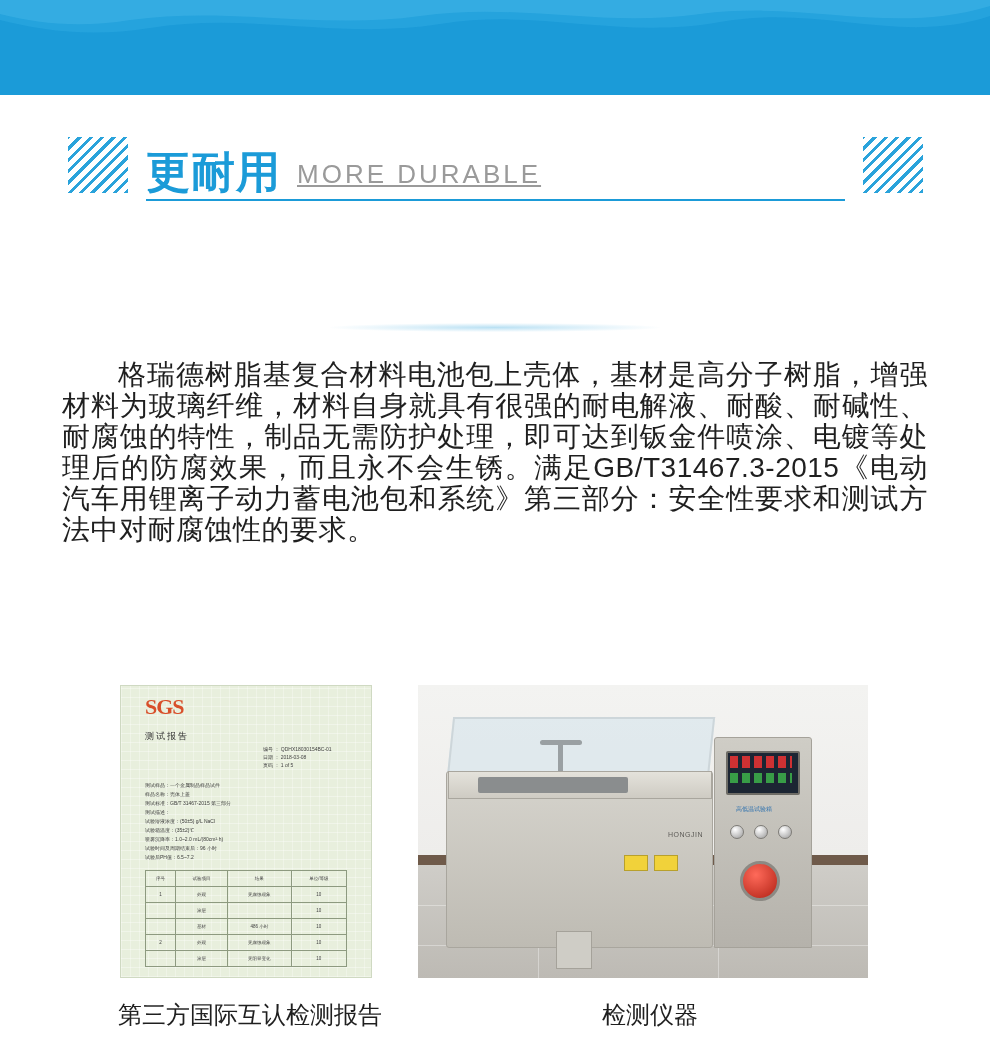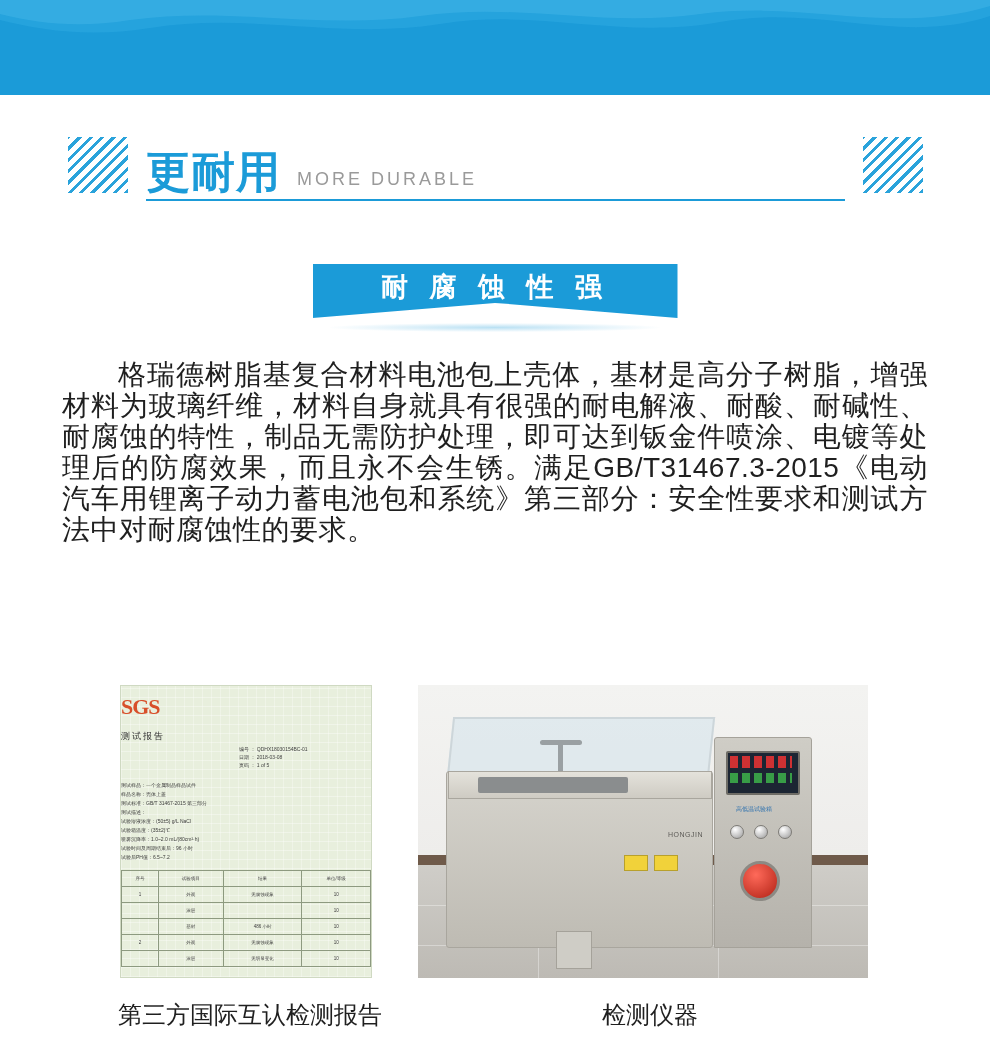--- a/index.html
+++ b/index.html
@@ -75,25 +75,26 @@
     box-sizing: border-box;
   }
   .heading-cn {
     font-size: 44px;
     font-weight: bold;
     color: #1b9bd8;
     line-height: 1.05;
     letter-spacing: 1px;
   }
   .heading-en {
-    font-size: 18px;
+    font-size: 26px;
     color: #9a9a9a;
     letter-spacing: 3px;
     padding-bottom: 5px;
     font-weight: 500;
+    text-decoration: underline;
   }
 
   
   .ribbon-wrap {
     position: absolute;
     top: 163px;
     left: 0;
     width: 990px;
     height: 70px;
     display: flex;
@@ -167,21 +168,21 @@
   .sgs {
     position: relative;
     width: 100%;
     height: 100%;
     background: #e8efdd;
     background-image:
       repeating-linear-gradient(0deg, rgba(255,255,255,0.35) 0px, rgba(255,255,255,0.35) 1px, transparent 1px, transparent 9px),
       repeating-linear-gradient(90deg, rgba(255,255,255,0.3) 0px, rgba(255,255,255,0.3) 1px, transparent 1px, transparent 9px);
     box-sizing: border-box;
     border: 1px solid #cfd9c2;
-    padding: 8px 0;
+    padding: 8px 24px;
     font-size: 5px;
     color: #4a4a4a;
   }
   .sgs-logo {
     font-size: 22px;
     font-weight: bold;
     color: #d84f2a;
     letter-spacing: -1px;
     font-family: "Liberation Serif", serif;
   }
@@ -419,21 +420,20 @@
   <div class="heading-row">
     <div class="hatch hatch-left"></div>
     <div class="hatch hatch-right"></div>
     <div class="heading-center">
       <span class="heading-cn">更耐用</span>
       <span class="heading-en">MORE DURABLE</span>
     </div>
   </div>
 
   <div class="ribbon-wrap">
-    <div class="ribbon">耐 腐 蚀 性 强</div>
     <div class="ribbon-shadow"></div>
   </div>
 
   <div class="body-text">格瑞德树脂基复合材料电池包上壳体，基材是高分子树脂，增强材料为玻璃纤维，材料自身就具有很强的耐电解液、耐酸、耐碱性、耐腐蚀的特性，制品无需防护处理，即可达到钣金件喷涂、电镀等处理后的防腐效果，而且永不会生锈。满足GB/T31467.3-2015《电动汽车用锂离子动力蓄电池包和系统》第三部分：安全性要求和测试方法中对耐腐蚀性的要求。</div>
 
   <div class="img-row">
 
     <div class="img-box img-left">
       <div class="sgs">
         <div class="sgs-logo">SGS</div>

